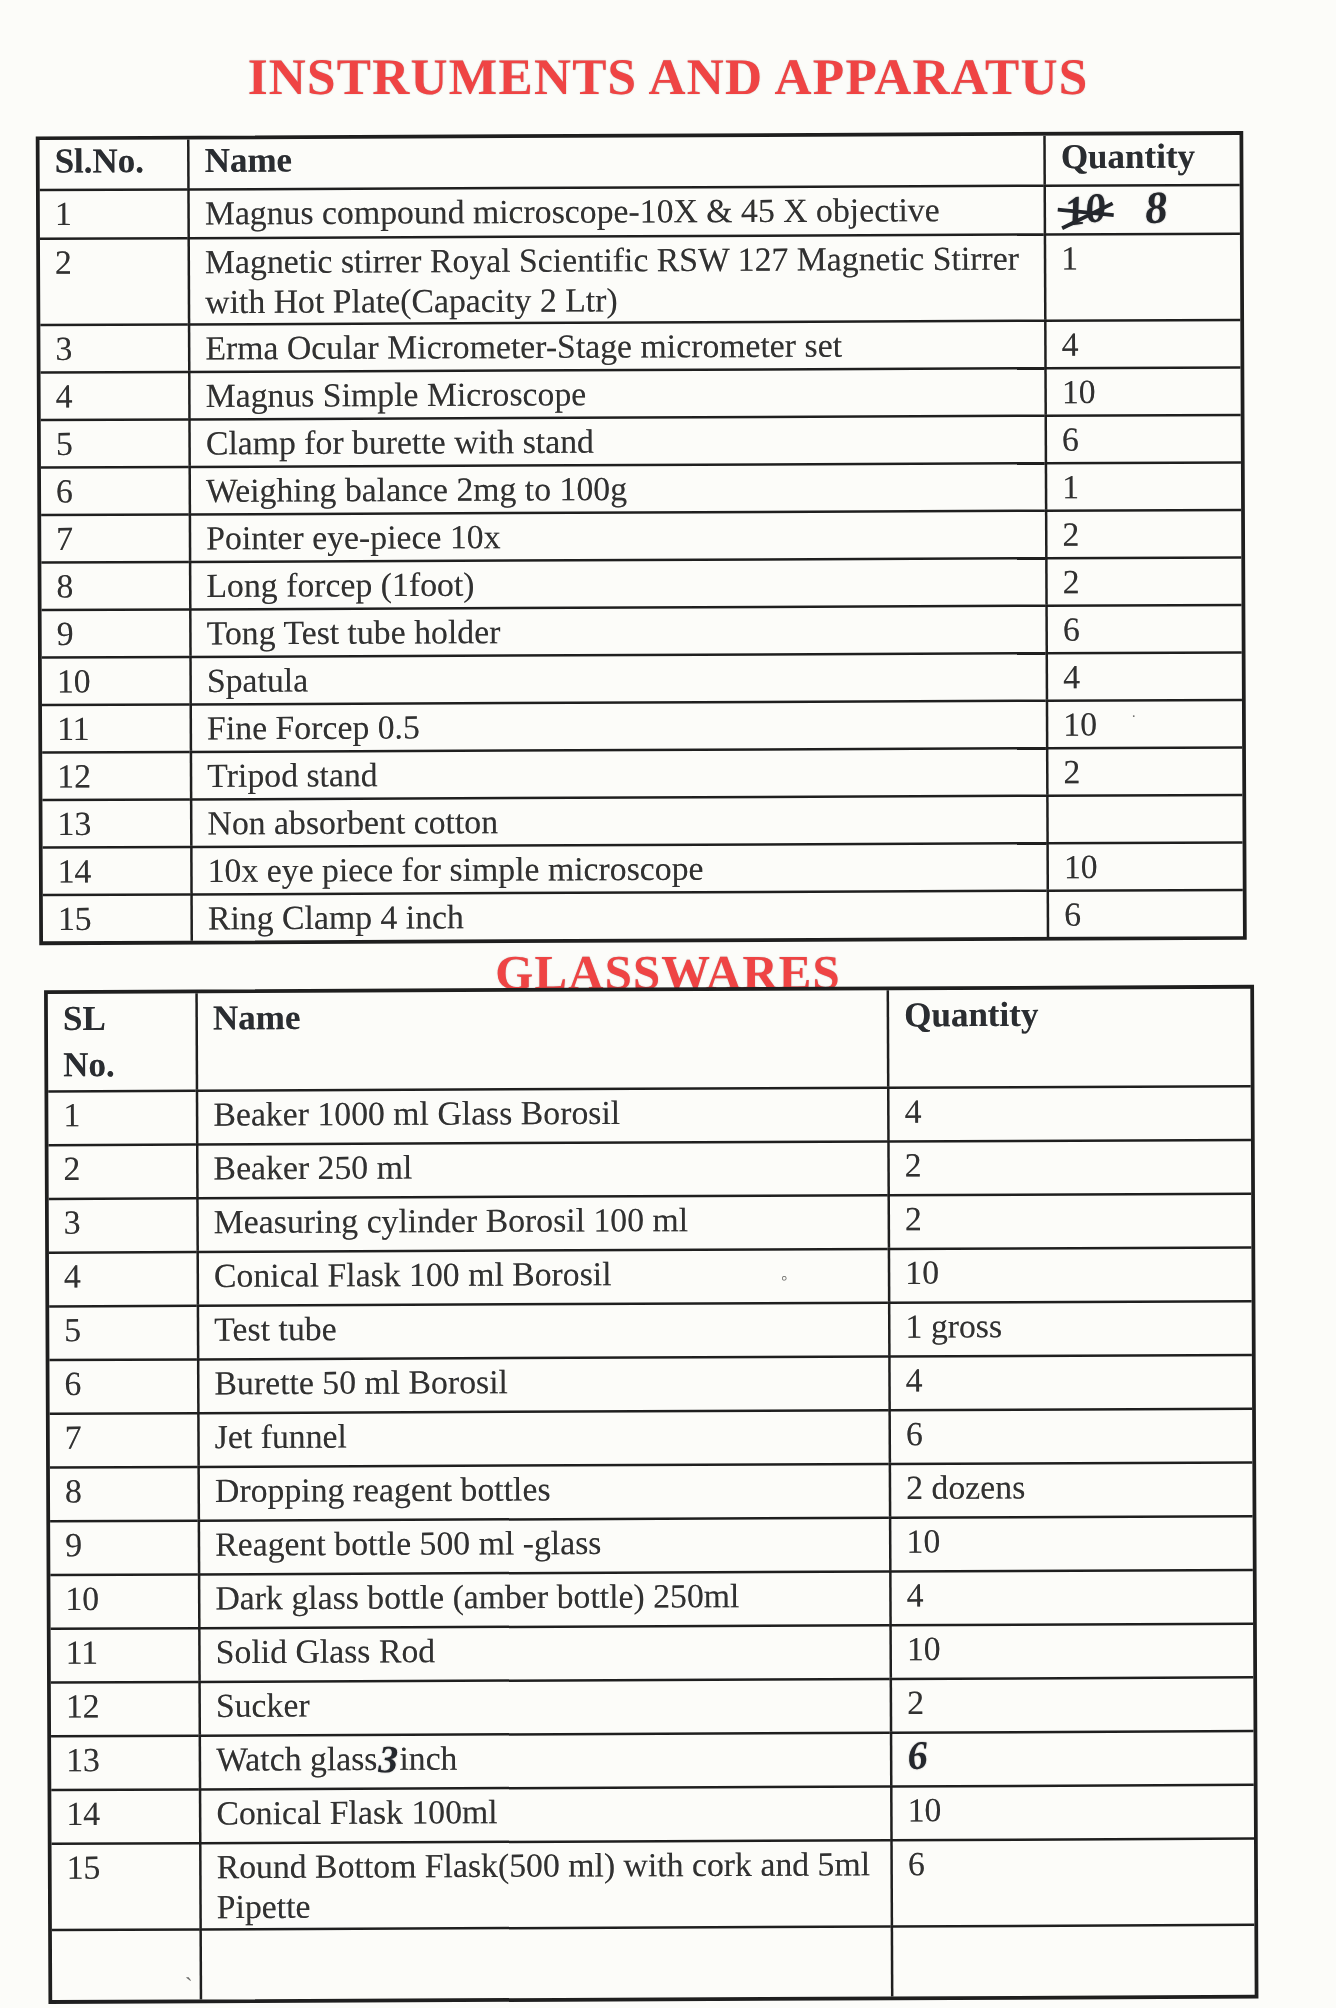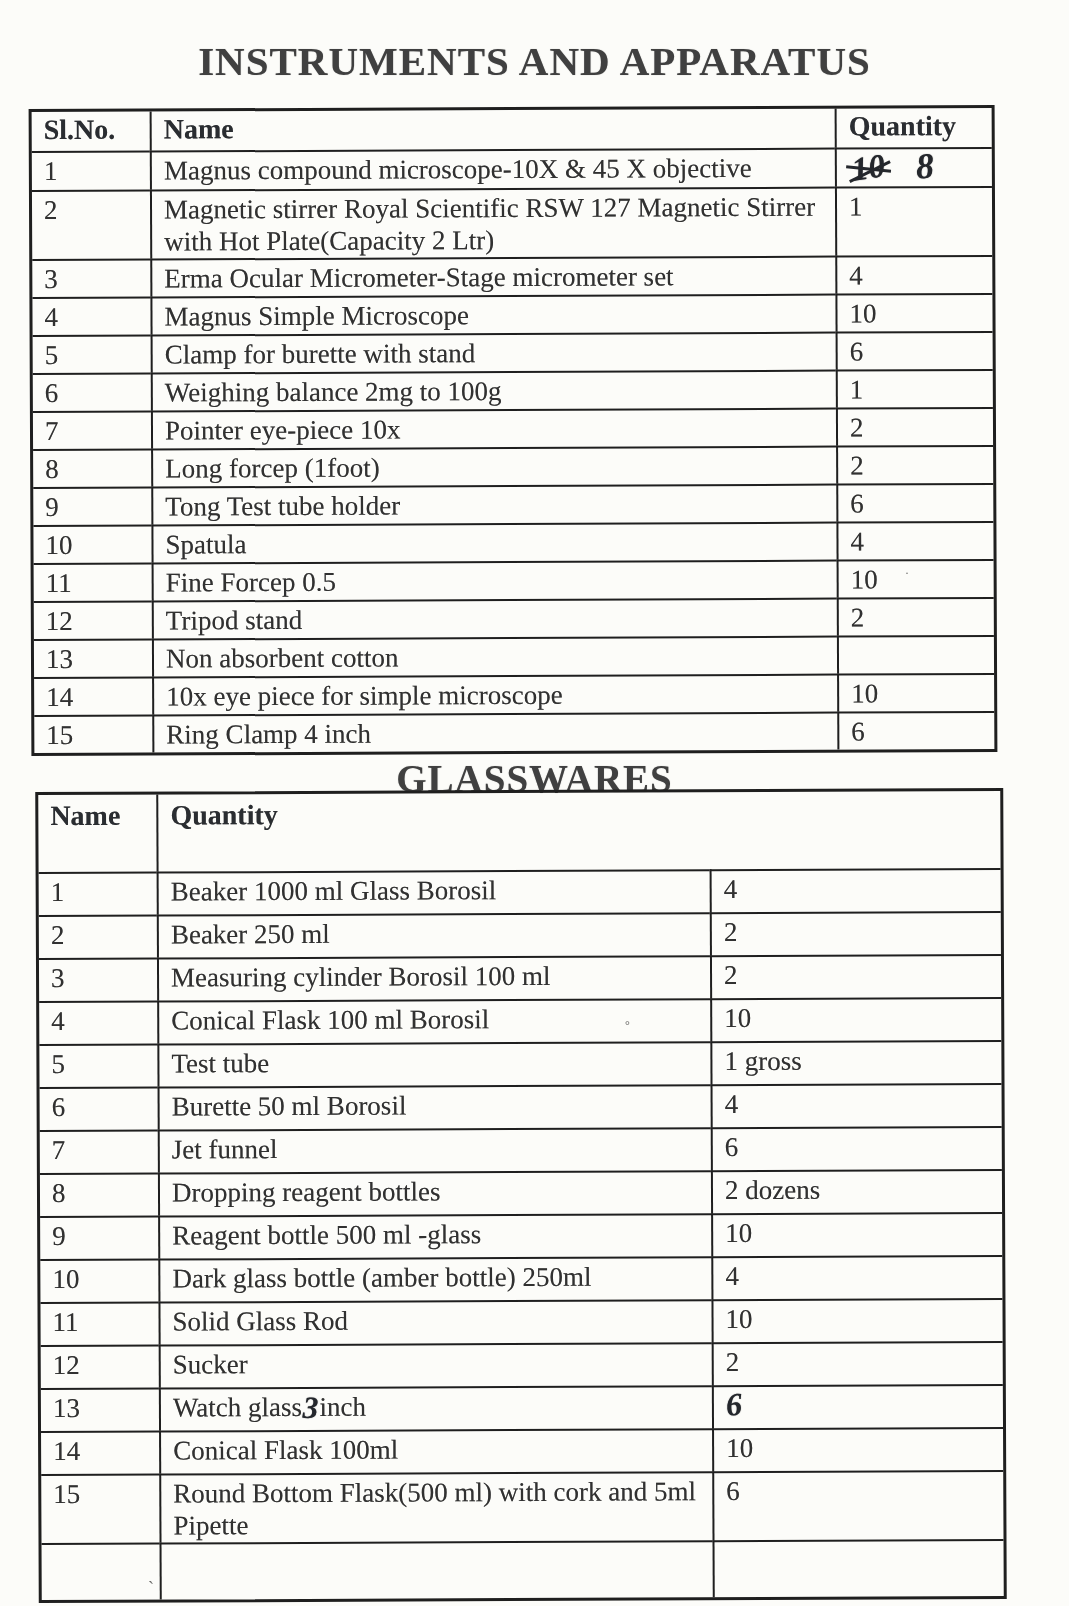--- a/index.html
+++ b/index.html
@@ -5,21 +5,21 @@
   html,body{margin:0;padding:0;}
   body{
     width:1069px;height:1606px;
     background:var(--paper,#fcfcf9);
     font-family:"Liberation Serif","DejaVu Serif",serif;
     color:var(--ink,#313131);
     overflow:hidden;position:relative;
   }
   .doc-title{
     position:absolute;left:0;width:1069px;text-align:center;
-    font-weight:bold;color:#404040;letter-spacing:1px;
+    font-weight:bold;color:#ef4444;letter-spacing:1px;
     text-shadow:0 0 1px rgba(40,40,40,.35);
   }
   #title-instruments{top:10px;font-size:41px;}
   #title-glasswares{top:716px;font-size:39px;margin-top:40px;}
   .tbl{
     position:absolute;
     border:3px solid var(--border,#1f1f1f);
     background:transparent;
     transform:rotate(-0.25deg);
   }
@@ -151,20 +151,22 @@
       <div class="td">15</div>
       <div class="td">Ring Clamp 4 inch</div>
       <div class="td">6</div>
     </div>
   </div>
 
 <h1 class="doc-title" id="title-glasswares">GLASSWARES</h1>
 
 <div class="tbl" id="glasswares-table">
     <div class="tr head">
+      <div class="td" style="white-space: pre-line;">SL
+No.</div>
       <div class="td" style="white-space: pre-line;">Name</div>
       <div class="td" style="white-space: pre-line;">Quantity</div>
     </div>
     <div class="tr">
       <div class="td">1</div>
       <div class="td">Beaker 1000 ml Glass Borosil</div>
       <div class="td">4</div>
     </div>
     <div class="tr">
       <div class="td">2</div>

